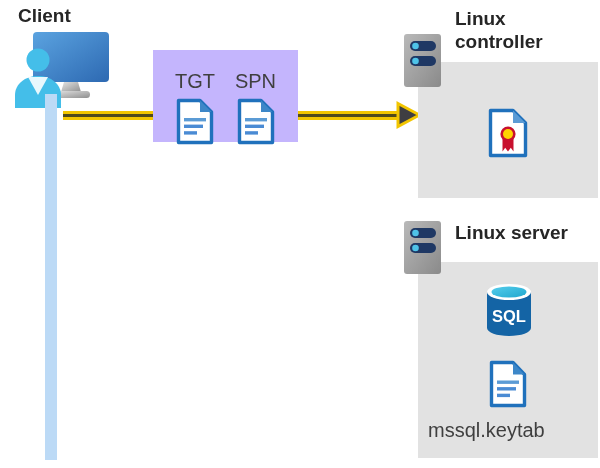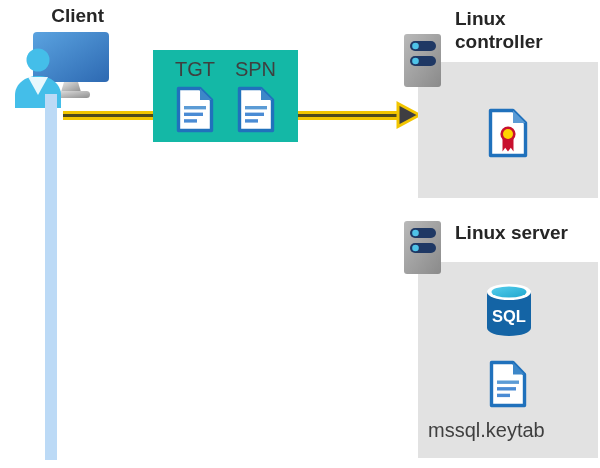--- a/index.html
+++ b/index.html
@@ -4,34 +4,34 @@
 <style>
   html,body{margin:0;padding:0;background:#fff;}
   #canvas{
     position:relative;width:600px;height:468px;background:#ffffff;
     font-family:"Liberation Sans", sans-serif;overflow:hidden;
   }
   .abs{position:absolute;}
   .heading{font-weight:bold;font-size:19px;line-height:23px;color:#262626;}
   .plain-label{font-size:20px;color:#3f3f3f;}
   
-  #client-label{left:18px;top:4px;width:86px;text-align:right;}
+  #client-label{left:18px;top:4px;width:86px;text-align:left;}
   #client-icon{left:12px;top:29px;}
   #client-line{left:45px;top:94px;width:12px;height:366px;background:#bcdaf6;}
   
   #arrow-shaft{
     left:63px;top:111px;width:338px;height:9px;
     background:linear-gradient(to bottom,#f2c500 0,#f2c500 3px,#4f4a1c 3px,#4f4a1c 6px,#f2c500 6px,#f2c500 9px);
   }
   #arrow-head{left:396px;top:101px;}
   
   #ticket-box{
-    left:153px;top:50px;width:145px;height:92px;background:#14b8a6;
+    left:153px;top:50px;width:145px;height:92px;background:#c4b5fd;
     display:flex;justify-content:center;align-items:flex-start;gap:20px;
-    box-sizing:border-box;padding-top:8px;
+    box-sizing:border-box;padding-top:20px;
   }
   .ticket-col{display:flex;flex-direction:column;align-items:center;}
   .ticket-col .plain-label{margin-bottom:5px;}
   
   #dc-box{left:418px;top:62px;width:180px;height:136px;background:#e2e2e2;}
   #dc-server-icon{left:403px;top:33px;}
   #dc-title{left:455px;top:7px;width:114px;}
   #cert-icon{left:488px;top:108px;}
   
   #ls-box{left:418px;top:262px;width:180px;height:196px;background:#e2e2e2;}

